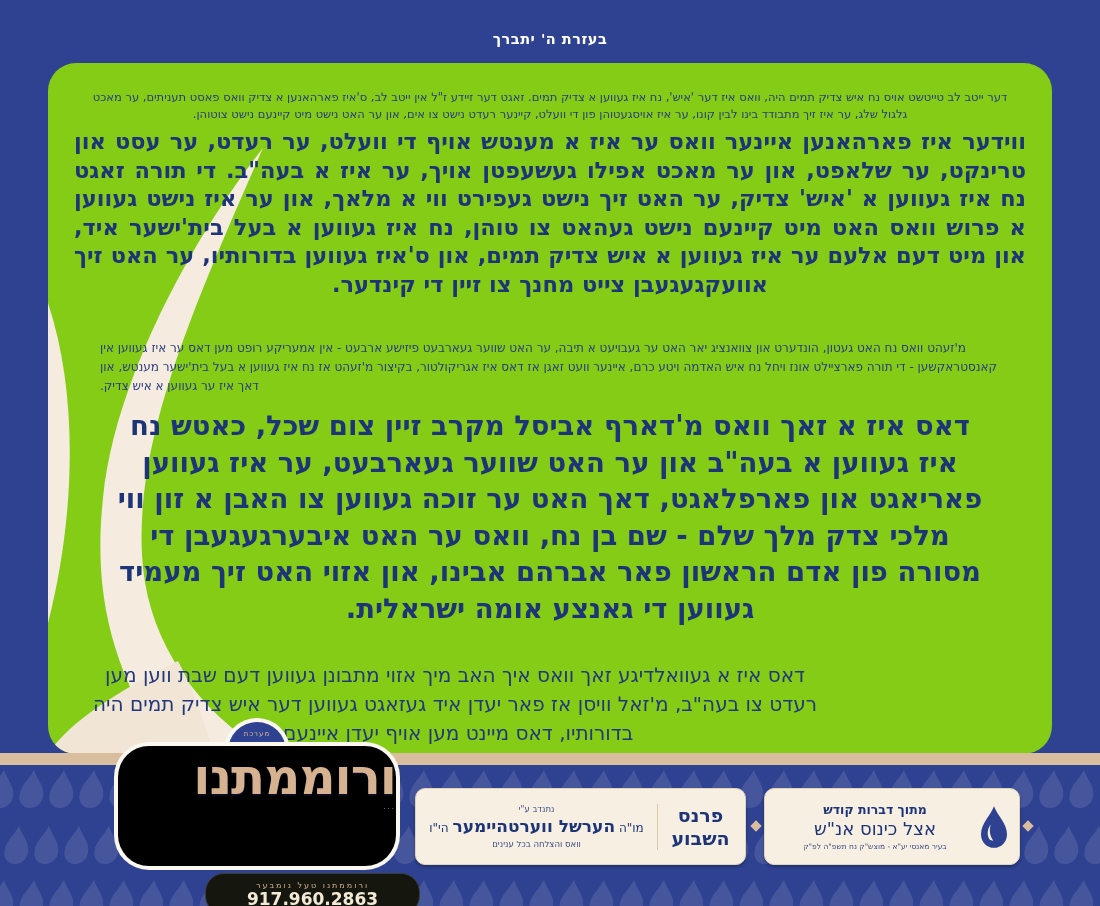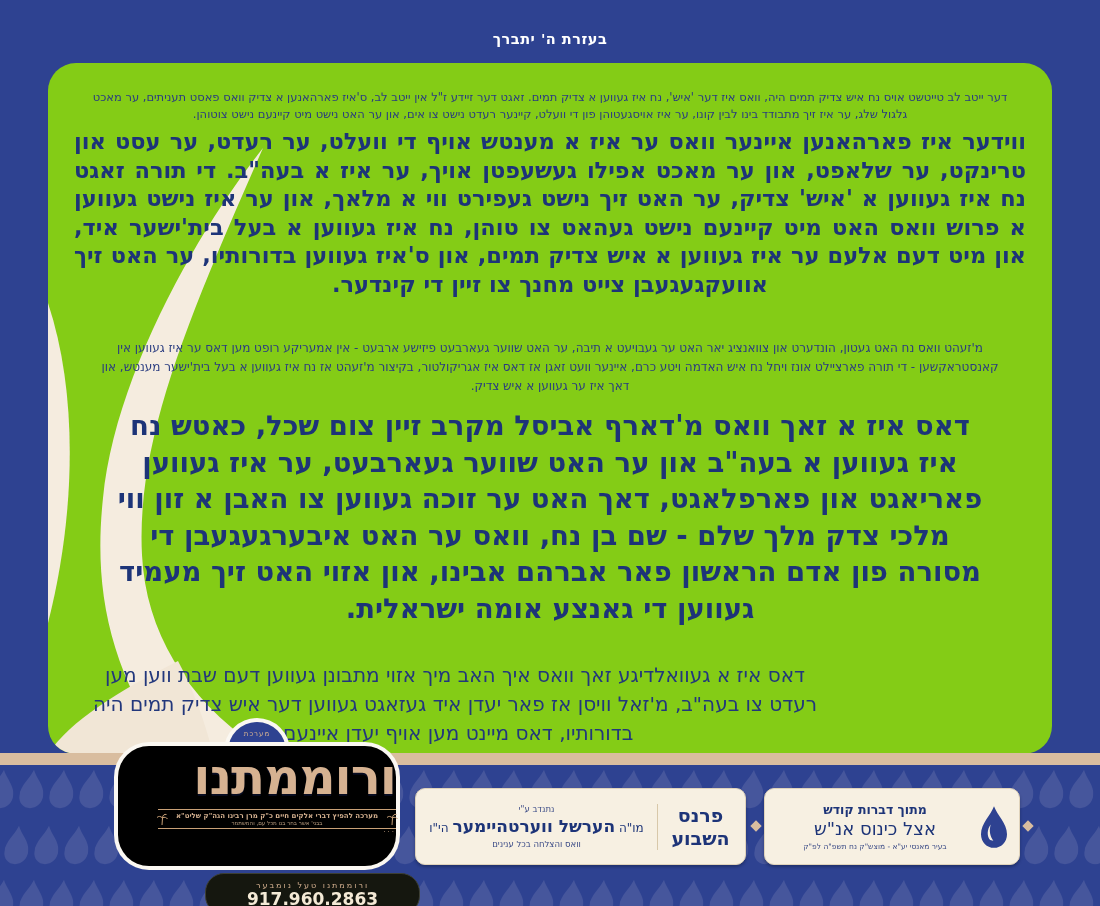--- a/index.html
+++ b/index.html
@@ -32,21 +32,21 @@
     top:26px; left:36px; right:36px;
     font-size:11.5px; line-height:16.5px; text-align:center; color:#2a3c80;
   }
   .para-main {
     top:64px; left:26px; right:26px;
     font-size:22.5px; line-height:28.5px; font-weight:bold;
     text-align:justify; text-align-last:center; color:#1d3478;
   }
   .para-noach {
     top:276px; left:52px; right:52px;
-    font-size:12px; line-height:19px; text-align:center; color:#2a3c80;
+    font-size:12px; line-height:19px; text-align:left; color:#2a3c80;
   }
   .para-emphasis {
     top:344px; left:60px; right:60px;
     font-size:27.5px; line-height:36.5px; font-weight:bold;
     text-align:center; color:#1d3478;
   }
   .para-closing {
     top:598px; left:40px; right:230px;
     font-size:20px; line-height:29px; text-align:center; color:#22377c;
   }
@@ -532,30 +532,20 @@
 
   <div class="diamond diamond-1"></div>
   <div class="diamond diamond-2"></div>
 
   <div class="logo">
     <div class="logo-crown">
       <span>מערכת</span>
     </div>
     <div class="logo-blob">
       <div class="logo-title">ורוממתנו</div>
-      <div class="logo-banner">
-        <svg class="palm palm-right" width="12" height="14" viewBox="0 0 12 14">
-          <path d="M6 13 L6.5 6 M6.5 6 C4.5 4 2.5 4 1 5.5 M6.5 6 C6.5 3 8.5 2 10.5 2.5 M6.5 6 C8.5 4.5 10.5 5.5 11.5 7" stroke="#c8a077" stroke-width="1" fill="none"></path>
-        </svg>
-        <svg class="palm palm-left" width="12" height="14" viewBox="0 0 12 14">
-          <path d="M6 13 L6.5 6 M6.5 6 C4.5 4 2.5 4 1 5.5 M6.5 6 C6.5 3 8.5 2 10.5 2.5 M6.5 6 C8.5 4.5 10.5 5.5 11.5 7" stroke="#c8a077" stroke-width="1" fill="none"></path>
-        </svg>
-        <div class="logo-tagline1">מערכה להפיץ דברי אלקים חיים כ"ק מרן רבינו הגה"ק שליט"א</div>
-        <div class="logo-tagline2">בבני' אשר בחר בנו מכל עם, והמשתמר</div>
-      </div>
       <div class="logo-dots">···</div>
     </div>
   </div>
 
   <div class="phone-box">
     <div class="phone-label">ורוממתנו טעל נומבער</div>
     <div class="phone-number">917.960.2863</div>
   </div>
 
 </div>

